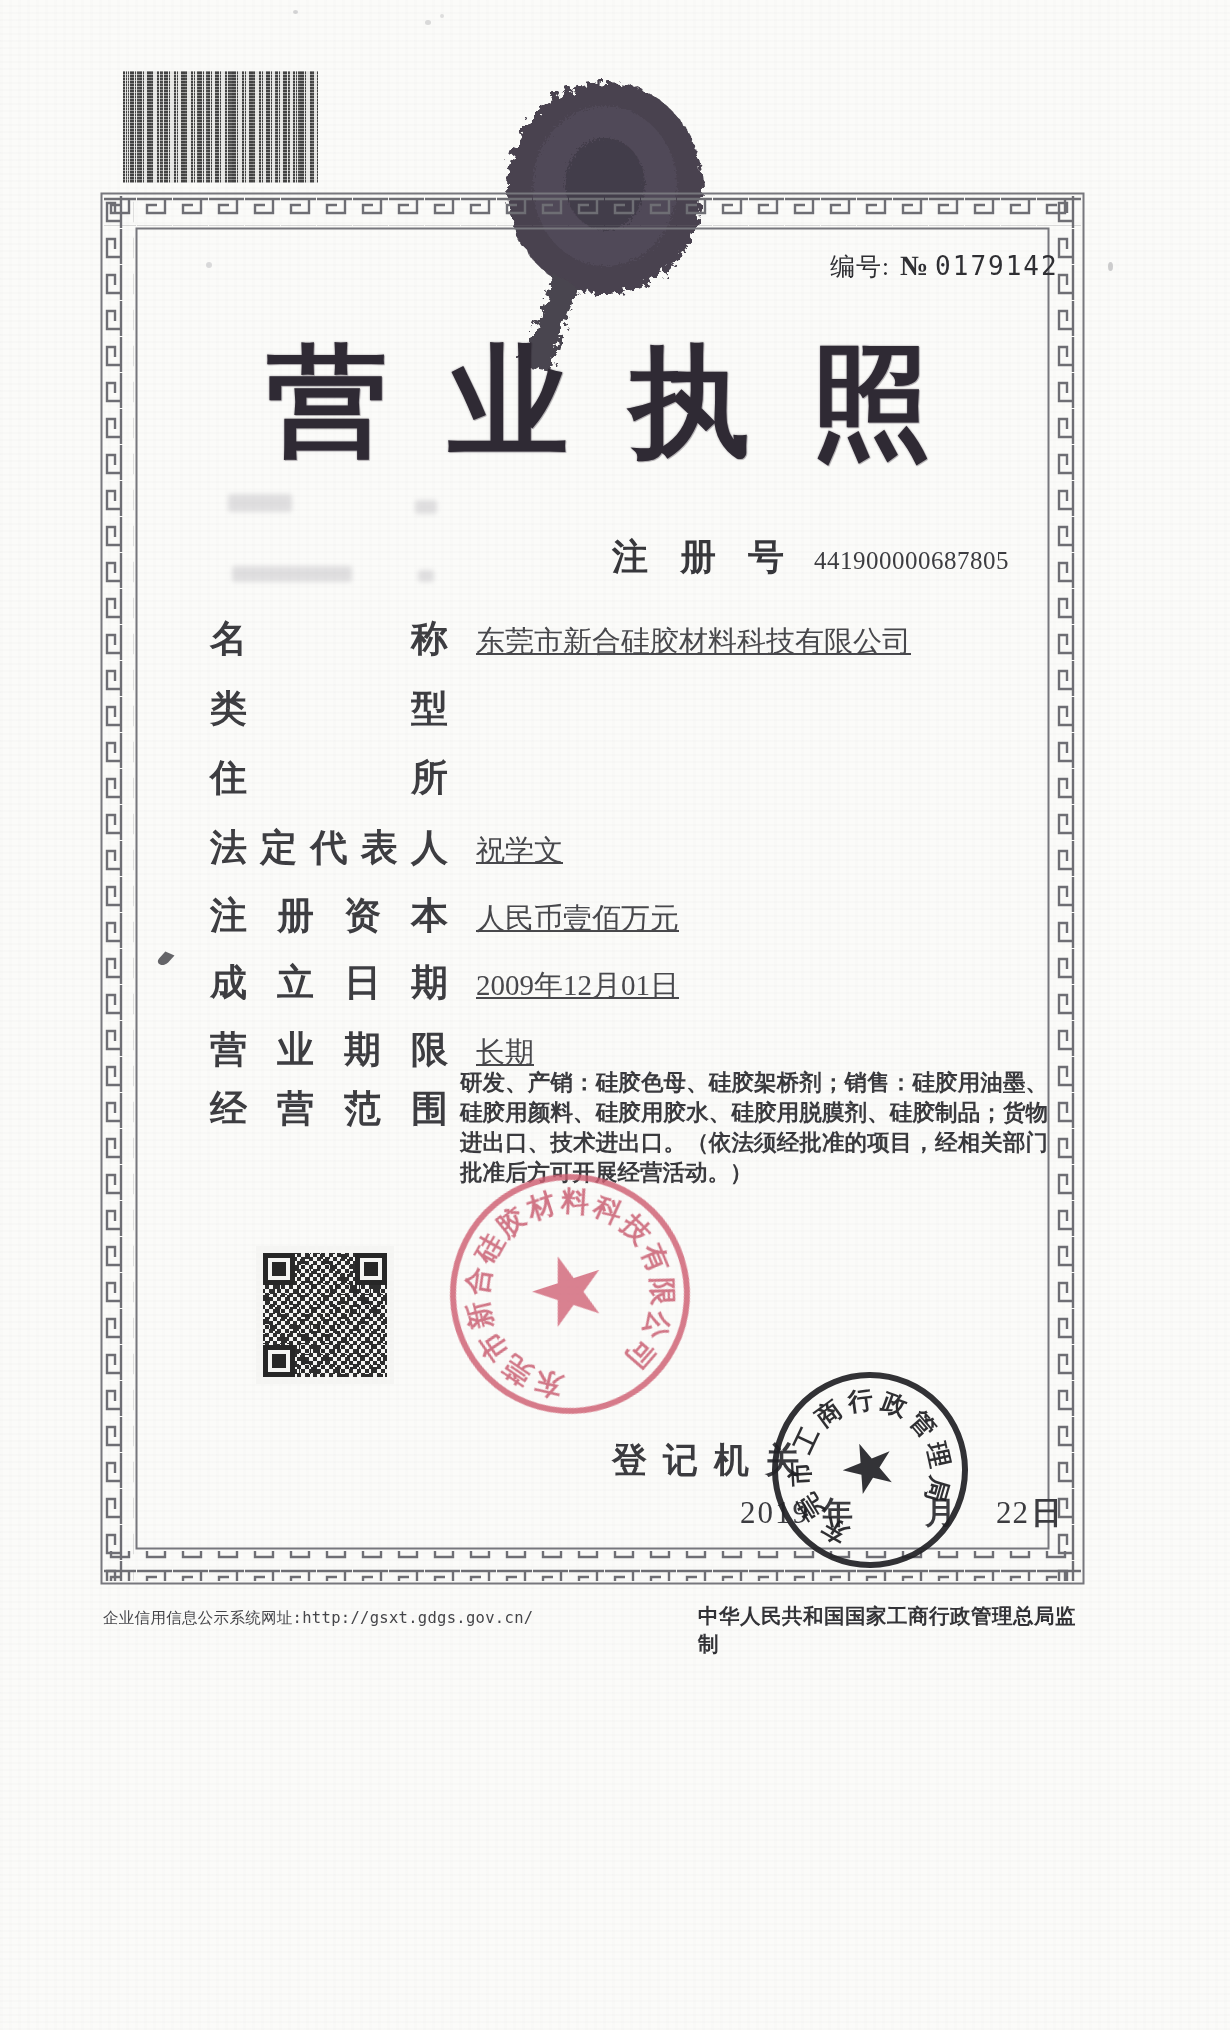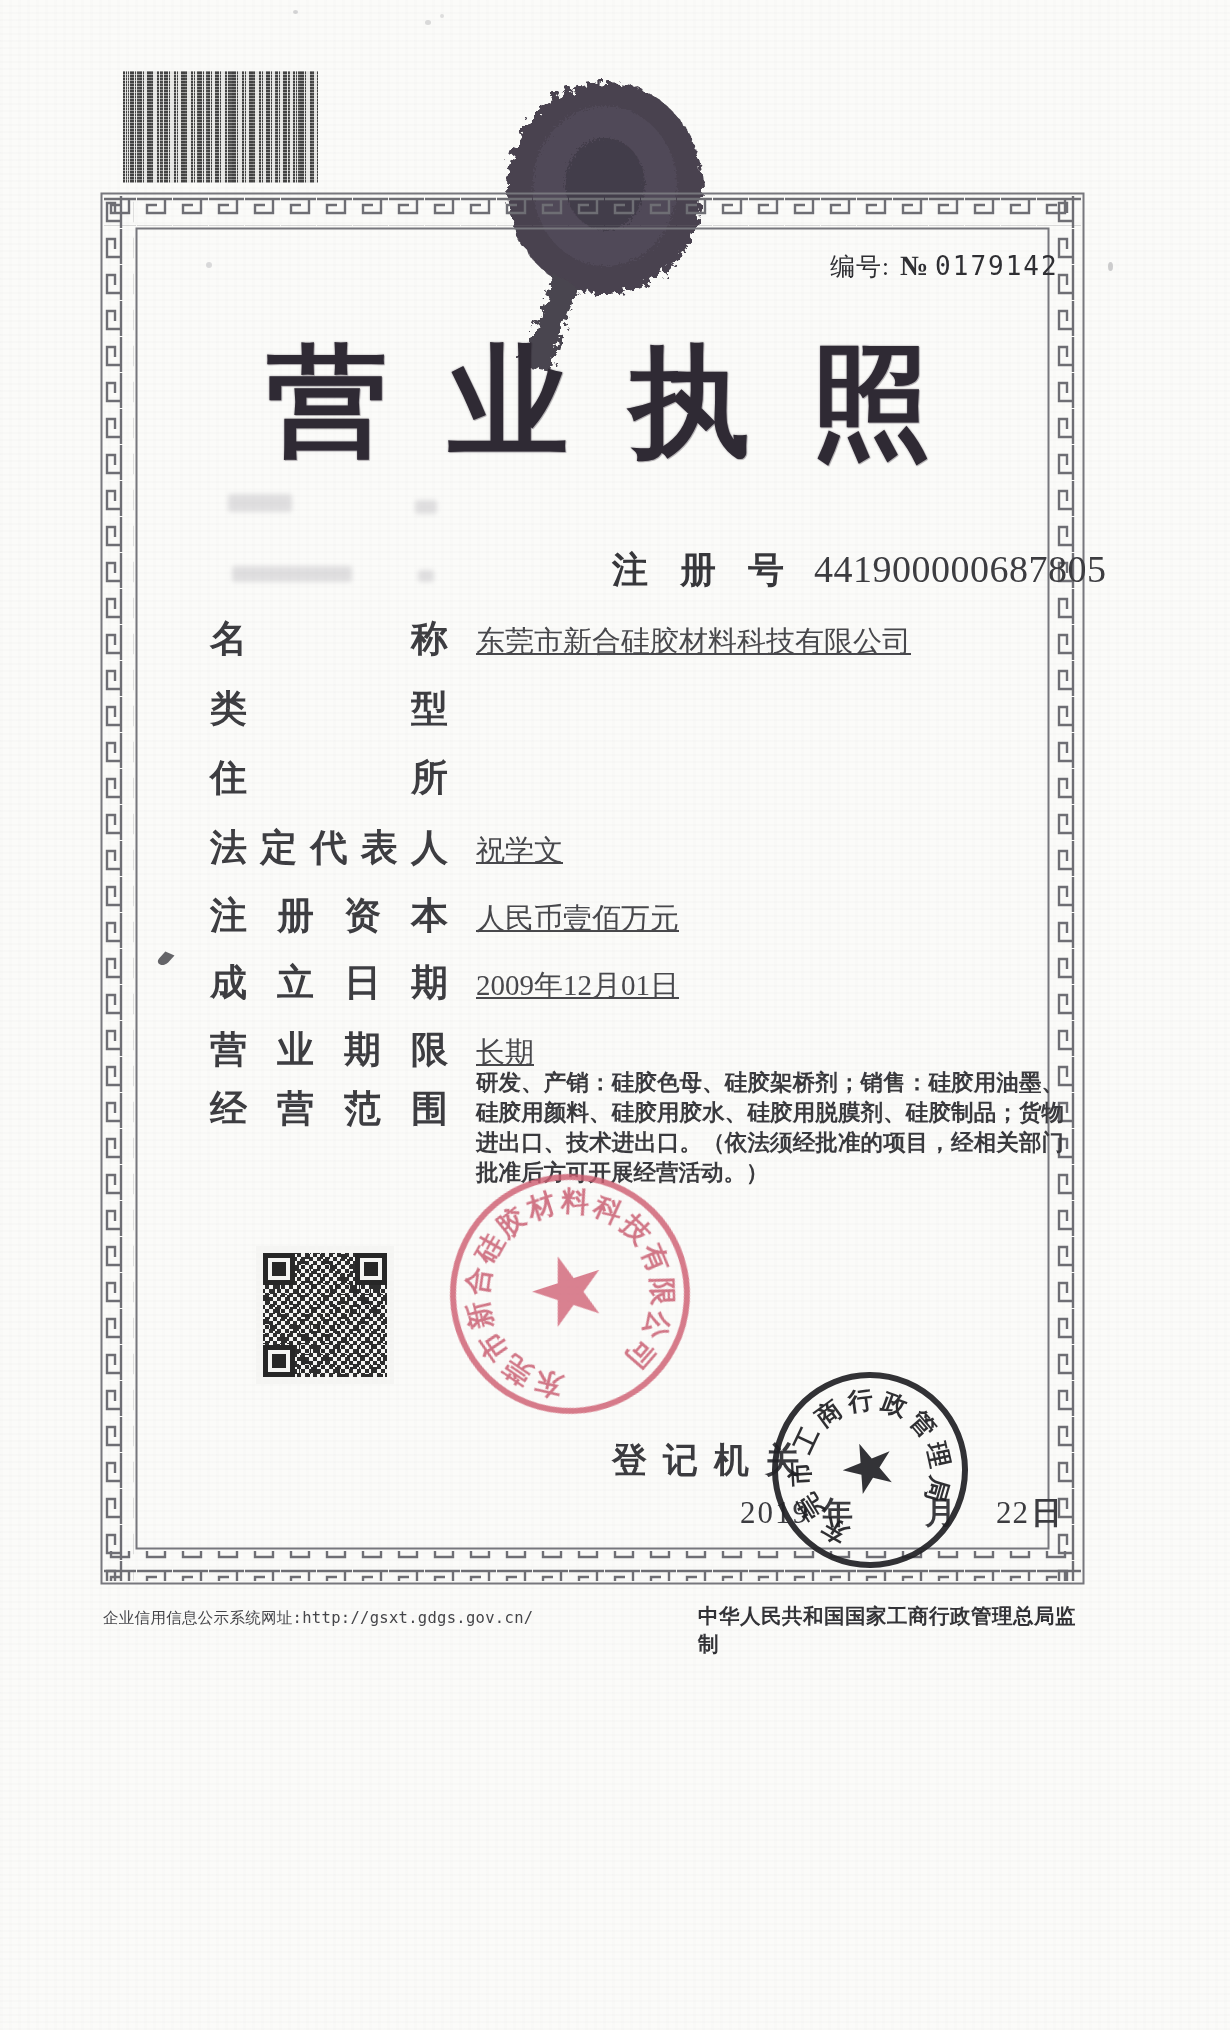--- a/index.html
+++ b/index.html
@@ -47,32 +47,32 @@
     color:#2b2530; word-spacing:24px; letter-spacing:2px;
     text-shadow:0 0 2px rgba(43,37,48,.55), 1px 1px 0 rgba(43,37,48,.25);
     filter:contrast(.95);
   }
 
   
   .reg-row {
     position:absolute; left:612px; top:523px; display:flex; align-items:baseline;
   }
   .reg-row .reg-label { width:172px; font-size:36px; font-weight:700; color:#37373b; }
-  .reg-row .reg-value { margin-left:30px; font-size:38px; color:#3c3c40; letter-spacing:.5px;margin-top:24px; }
+  .reg-row .reg-value { margin-left:30px; font-size:25px; color:#3c3c40; letter-spacing:.5px;margin-top:24px; }
 
   
   .field-row { position:absolute; left:210px; display:flex; align-items:baseline; }
   .f-label { width:238px; font-size:37px; font-weight:700; color:#3d3d41; flex:none; }
   .f-value { margin-left:28px; font-size:29px; color:#48484c; white-space:nowrap;text-decoration:underline; }
   .row-1 { top:614px; } .row-2 { top:684px; } .row-3 { top:753px; }
   .row-4 { top:823px; } .row-5 { top:891px; } .row-6 { top:958px; }
   .row-7 { top:1025px; } .row-8 { top:1068px; align-items:flex-start; }
   .row-8 .f-label { margin-top:16px; }
   .scope-value {
-    margin-left:28px; width:588px; font-size:22.5px; line-height:30px;
+    margin-left:12px; width:588px; font-size:22.5px; line-height:30px;
     color:#3a3a3e; font-weight:600; text-align:justify; white-space:normal;
   }
 
   
   .qr {
     position:absolute; left:256px; top:1246px; width:138px; height:138px;
     background:#f5f5f3; padding:7px;
   }
   .qr-inner {
     position:relative; width:124px; height:124px;

